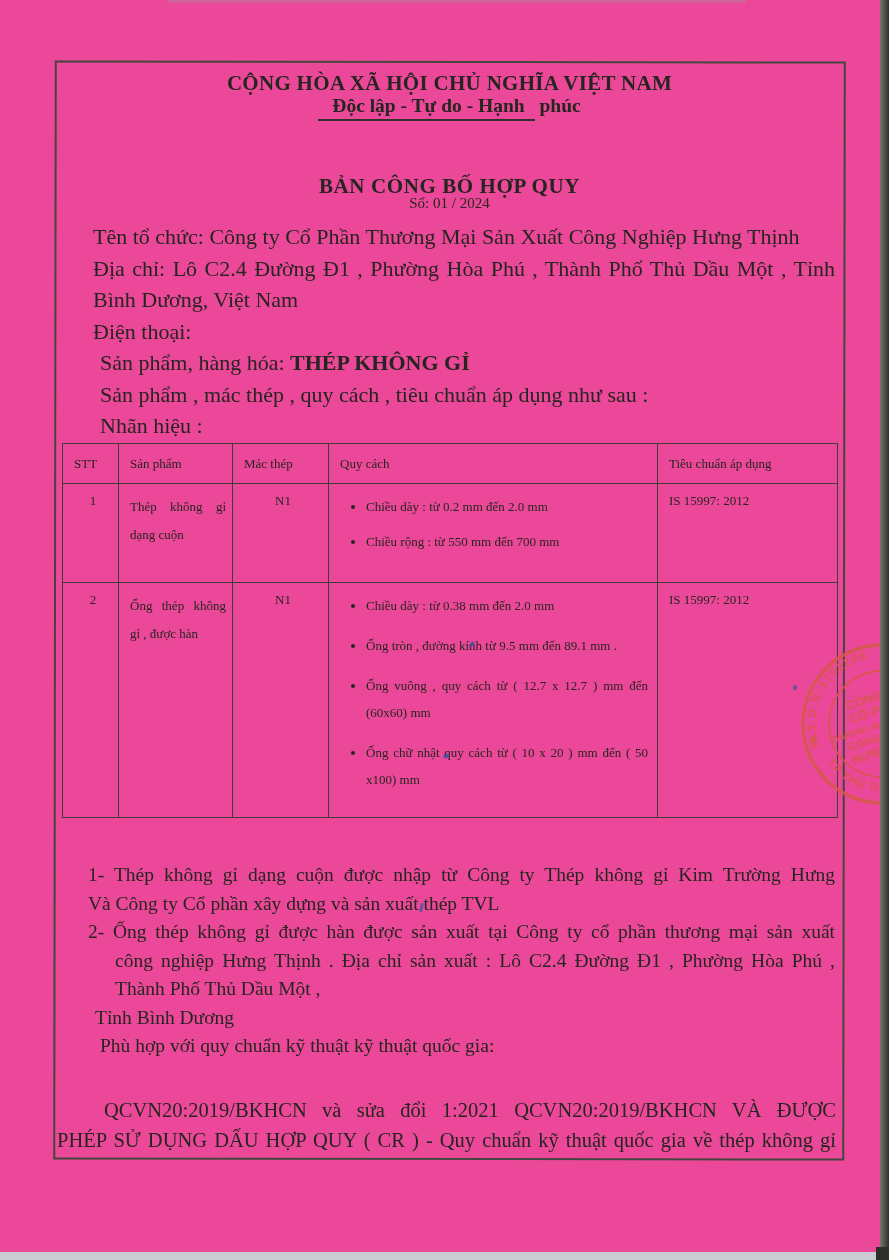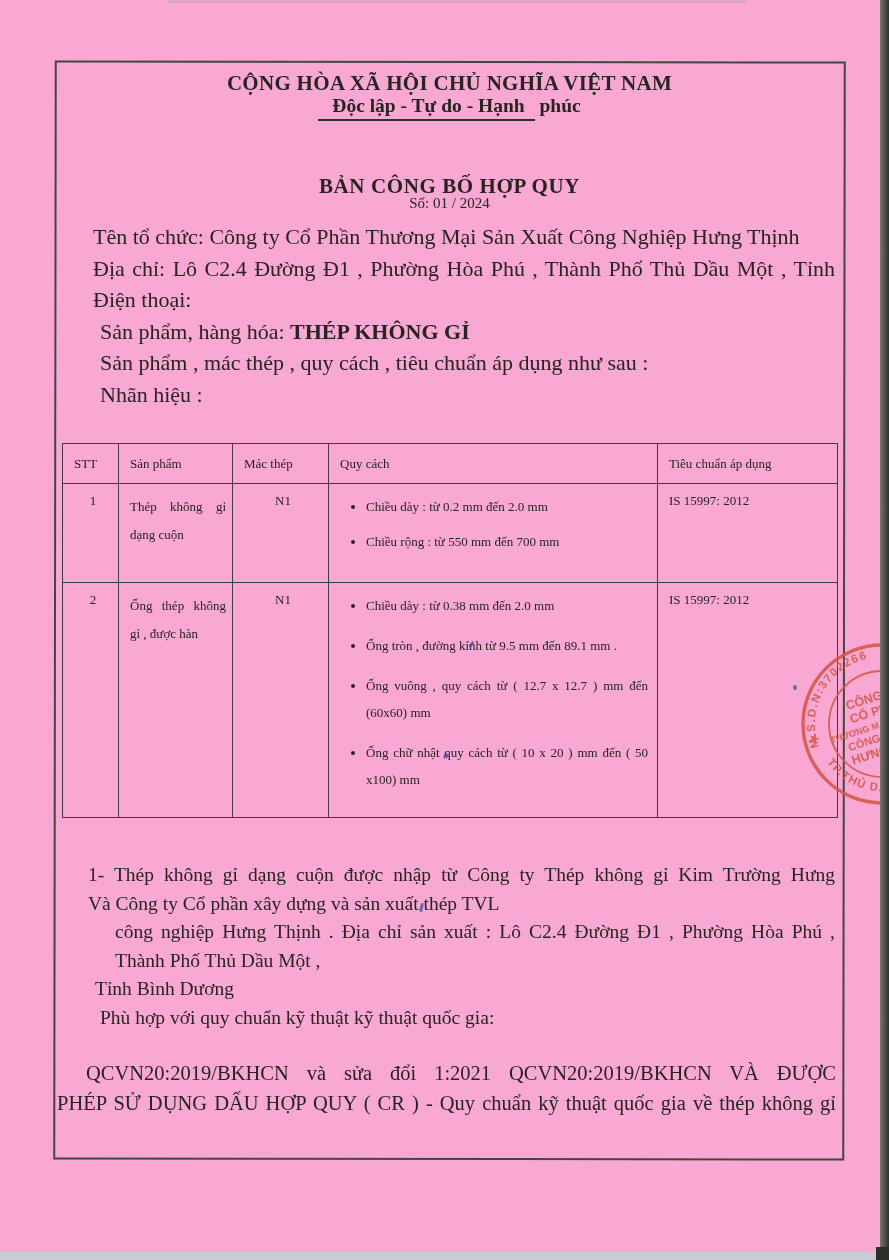--- a/index.html
+++ b/index.html
@@ -1,18 +1,18 @@
 <!DOCTYPE html>
 <html><head>
 <meta charset="utf-8">
 <style>
   html,body{margin:0;padding:0;background:#e8e8e8;}
   .page{
     position:relative; width:889px; height:1260px; margin:0 auto;
-    background:#f9a8d4; overflow:hidden;
+    background:#ec4899; overflow:hidden;
     font-family:"Liberation Serif", serif; color:#26251f;
   }
   
   .scan-top-smudge{position:absolute; left:168px; top:0; width:578px; height:3px;
     background:#9a9a96; opacity:.32;}
   .scan-right-edge{position:absolute; left:880px; top:0; width:9px; height:1260px;
     background:linear-gradient(90deg,#77776f,#30302c); z-index:20;}
   .scan-bottom-edge{position:absolute; left:0; top:1252px; width:889px; height:8px;
     background:#c9cdd3; z-index:19;}
   .scan-corner{position:absolute; left:876px; top:1247px; width:13px; height:13px;
@@ -47,21 +47,21 @@
   td.c-specs{padding-left:14px;}
   td.c-specs ul{margin:0; padding-left:26px;}
   td.c-specs li{line-height:27px; margin-bottom:8px; text-align:justify; padding-right:3px;}
   tr.r2 td.c-specs li{margin-bottom:13px;}
   
   .notes{position:absolute; left:88px; top:861px; width:747px;
     font-size:19.5px; line-height:28.5px;}
   .hang{padding-left:27px;}
   .reg-block{position:absolute; left:57px; top:1059px; width:779px;
     font-size:20.5px; line-height:29.5px;}
-  .reg-l1{padding-left:29px; text-align:justify; text-align-last:justify;}
+  .reg-l1{padding-left:47px; text-align:justify; text-align-last:justify;margin-top:37px;}
   .reg-l2{text-align:justify; text-align-last:justify;}
   
   .stamp{position:absolute; left:782px; top:624px; width:200px; height:200px;
     z-index:5; opacity:.9;}
   .stamp text{font-family:"Liberation Sans", sans-serif; font-weight:bold;}
   
   .speck{position:absolute; background:#3a53a0; border-radius:2px; opacity:.75;}
   .sp1{left:470px; top:641px; width:3px; height:7px; transform:rotate(35deg);}
   .sp2{left:444px; top:753px; width:4px; height:6px; transform:rotate(60deg);}
   .sp3{left:793px; top:685px; width:4px; height:5px; border-radius:50%;}
@@ -78,20 +78,21 @@
   <div class="center-line nat-republic">CỘNG HÒA XÃ HỘI CHỦ NGHĨA VIỆT NAM</div>
 
   <div class="center-line nat-motto"><span class="motto-underlined">Độc lập - Tự do - Hạnh</span><span> phúc</span></div>
 
   <div class="center-line doc-title">BẢN CÔNG BỐ HỢP QUY</div>
   <div class="center-line doc-number">Số: 01 / 2024</div>
 
   <div class="org-block">
     <div>Tên tổ chức: Công ty Cổ Phần Thương Mại Sản Xuất Công Nghiệp Hưng Thịnh</div>
     <div class="jl">Địa chỉ: Lô C2.4 Đường Đ1 , Phường Hòa Phú , Thành Phố Thủ Dầu Một , Tỉnh</div>
+    <div>Bình Dương, Việt Nam</div>
     <div>Điện thoại:</div>
     <div class="ind"><span>Sản phẩm, hàng hóa: </span><span class="bold">THÉP KHÔNG GỈ</span></div>
     <div class="ind">Sản phẩm , mác thép , quy cách , tiêu chuẩn áp dụng như sau :</div>
     <div class="ind">Nhãn hiệu :</div>
   </div>
 
   <table class="spec">
     <colgroup>
       <col style="width:56px">
         <col style="width:114px">
@@ -132,20 +133,21 @@
         </ul>
       </td>
       <td>IS 15997: 2012</td>
     </tr>
   </tbody>
     </table>
 
   <div class="notes">
     <div class="jl">1-  Thép không gỉ dạng cuộn được nhập từ Công ty Thép không gỉ Kim Trường Hưng</div>
     <div>Và Công ty Cổ phần xây dựng và sản xuất thép TVL</div>
+    <div class="jl">2-  Ống thép không gỉ được hàn được sản xuất tại Công ty cổ phần thương mại sản xuất</div>
     <div class="jl hang">công nghiệp Hưng Thịnh . Địa chỉ sản xuất : Lô C2.4 Đường Đ1 , Phường Hòa Phú ,</div>
     <div class="hang">Thành Phố Thủ Dầu Một ,</div>
     <div class="ind">Tỉnh Bình Dương</div>
     <div style="margin-left:12px">Phù hợp với quy chuẩn kỹ thuật kỹ thuật quốc gia:</div>
   </div>
 
   <div class="reg-block">
     <div class="reg-l1">QCVN20:2019/BKHCN và sửa đổi 1:2021 QCVN20:2019/BKHCN VÀ ĐƯỢC</div>
     <div class="reg-l2">PHÉP SỬ DỤNG DẤU HỢP QUY ( CR ) -  Quy chuẩn kỹ thuật quốc gia về thép không gỉ</div>
   </div>

